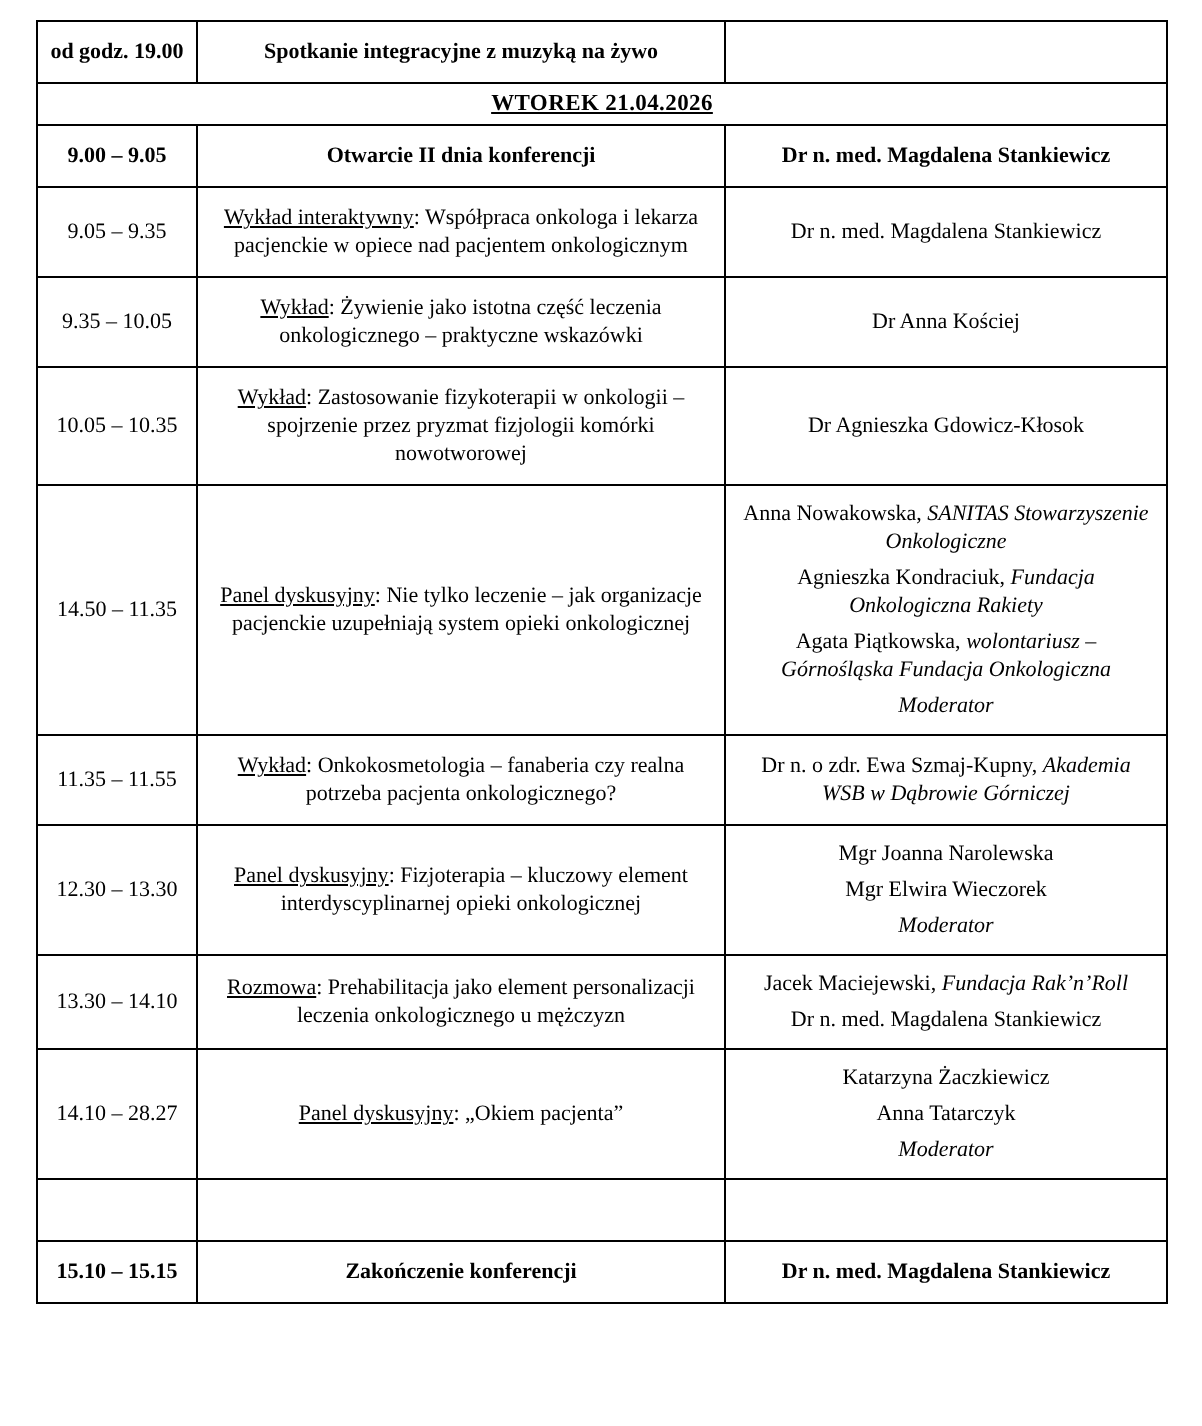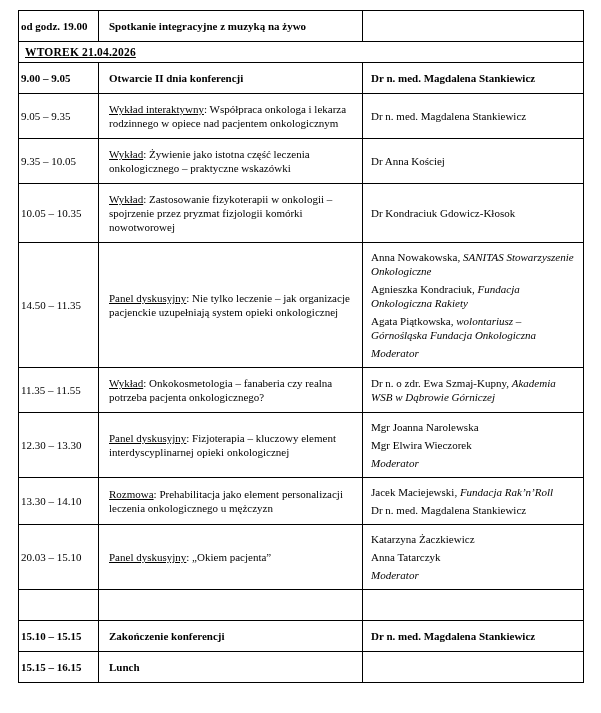--- a/index.html
+++ b/index.html
@@ -21,20 +21,21 @@
   table.schedule {
     position: absolute;
     left: 18px;
     top: 10px;
     width: 565px;
     border-collapse: collapse;
     table-layout: fixed;
   }
   td {
     border: 1.5px solid #000000;
+    text-align: center;
     vertical-align: middle;
     font-size: 11px;
     line-height: 14px;
     padding: 5px 6px;
     overflow: hidden;
   }
   col.c-time  { width: 80px; }
   col.c-event { width: 264px; }
   col.c-speaker { width: 221px; }
 
@@ -86,37 +87,37 @@
         </tr>
         <tr class="bold">
           <td class="time-cell">9.00 – 9.05</td>
           <td class="event-cell"><span>Otwarcie II dnia konferencji</span></td>
           <td class="speaker-cell">
             <div class="speaker-line"><span>Dr n. med. Magdalena Stankiewicz</span></div>
           </td>
         </tr>
         <tr>
           <td class="time-cell">9.05 – 9.35</td>
-          <td class="event-cell"><span class="u">Wykład interaktywny</span><span>: Współpraca onkologa i lekarza rodzinnego w opiece nad pacjentem onkologicznym</span></td>
+          <td class="event-cell"><span class="u">Wykład interaktywny</span><span>: Współpraca onkologa i lekarza pacjenckie w opiece nad pacjentem onkologicznym</span></td>
           <td class="speaker-cell">
             <div class="speaker-line"><span>Dr n. med. Magdalena Stankiewicz</span></div>
           </td>
         </tr>
         <tr>
           <td class="time-cell">9.35 – 10.05</td>
           <td class="event-cell"><span class="u">Wykład</span><span>: Żywienie jako istotna część leczenia onkologicznego – praktyczne wskazówki</span></td>
           <td class="speaker-cell">
             <div class="speaker-line"><span>Dr Anna Kościej</span></div>
           </td>
         </tr>
         <tr>
           <td class="time-cell">10.05 – 10.35</td>
           <td class="event-cell"><span class="u">Wykład</span><span>: Zastosowanie fizykoterapii w onkologii – spojrzenie przez pryzmat fizjologii komórki nowotworowej</span></td>
           <td class="speaker-cell">
-            <div class="speaker-line"><span>Dr Kondraciuk Gdowicz-Kłosok</span></div>
+            <div class="speaker-line"><span>Dr Agnieszka Gdowicz-Kłosok</span></div>
           </td>
         </tr>
         <tr>
           <td class="time-cell">14.50 – 11.35</td>
           <td class="event-cell"><span class="u">Panel dyskusyjny</span><span>: Nie tylko leczenie – jak organizacje pacjenckie uzupełniają system opieki onkologicznej</span></td>
           <td class="speaker-cell">
             <div class="speaker-line"><span>Anna Nowakowska, </span><span class="i">SANITAS Stowarzyszenie Onkologiczne</span></div>
             <div class="speaker-line"><span>Agnieszka Kondraciuk, </span><span class="i">Fundacja Onkologiczna Rakiety</span></div>
             <div class="speaker-line"><span>Agata Piątkowska, </span><span class="i">wolontariusz – Górnośląska Fundacja Onkologiczna</span></div>
             <div class="speaker-line"><span class="i">Moderator</span></div>
@@ -140,40 +141,35 @@
         </tr>
         <tr>
           <td class="time-cell">13.30 – 14.10</td>
           <td class="event-cell"><span class="u">Rozmowa</span><span>: Prehabilitacja jako element personalizacji leczenia onkologicznego u mężczyzn</span></td>
           <td class="speaker-cell">
             <div class="speaker-line"><span>Jacek Maciejewski, </span><span class="i">Fundacja Rak’n’Roll</span></div>
             <div class="speaker-line"><span>Dr n. med. Magdalena Stankiewicz</span></div>
           </td>
         </tr>
         <tr>
-          <td class="time-cell">20.03 – 15.10</td>
+          <td class="time-cell">14.10 – 28.27</td>
           <td class="event-cell"><span class="u">Panel dyskusyjny</span><span>: „Okiem pacjenta”</span></td>
           <td class="speaker-cell">
             <div class="speaker-line"><span>Katarzyna Żaczkiewicz</span></div>
             <div class="speaker-line"><span>Anna Tatarczyk</span></div>
             <div class="speaker-line"><span class="i">Moderator</span></div>
           </td>
         </tr>
         <tr class="spacer">
           <td class="time-cell"></td>
           <td class="event-cell"></td>
           <td class="speaker-cell"></td>
         </tr>
         <tr class="bold">
           <td class="time-cell">15.10 – 15.15</td>
           <td class="event-cell"><span>Zakończenie konferencji</span></td>
           <td class="speaker-cell">
             <div class="speaker-line"><span>Dr n. med. Magdalena Stankiewicz</span></div>
           </td>
         </tr>
-        <tr class="bold">
-          <td class="time-cell">15.15 – 16.15</td>
-          <td class="event-cell"><span>Lunch</span></td>
-          <td class="speaker-cell"></td>
-        </tr>
       </tbody>
   </table>
 </div>
 
 </body></html>

